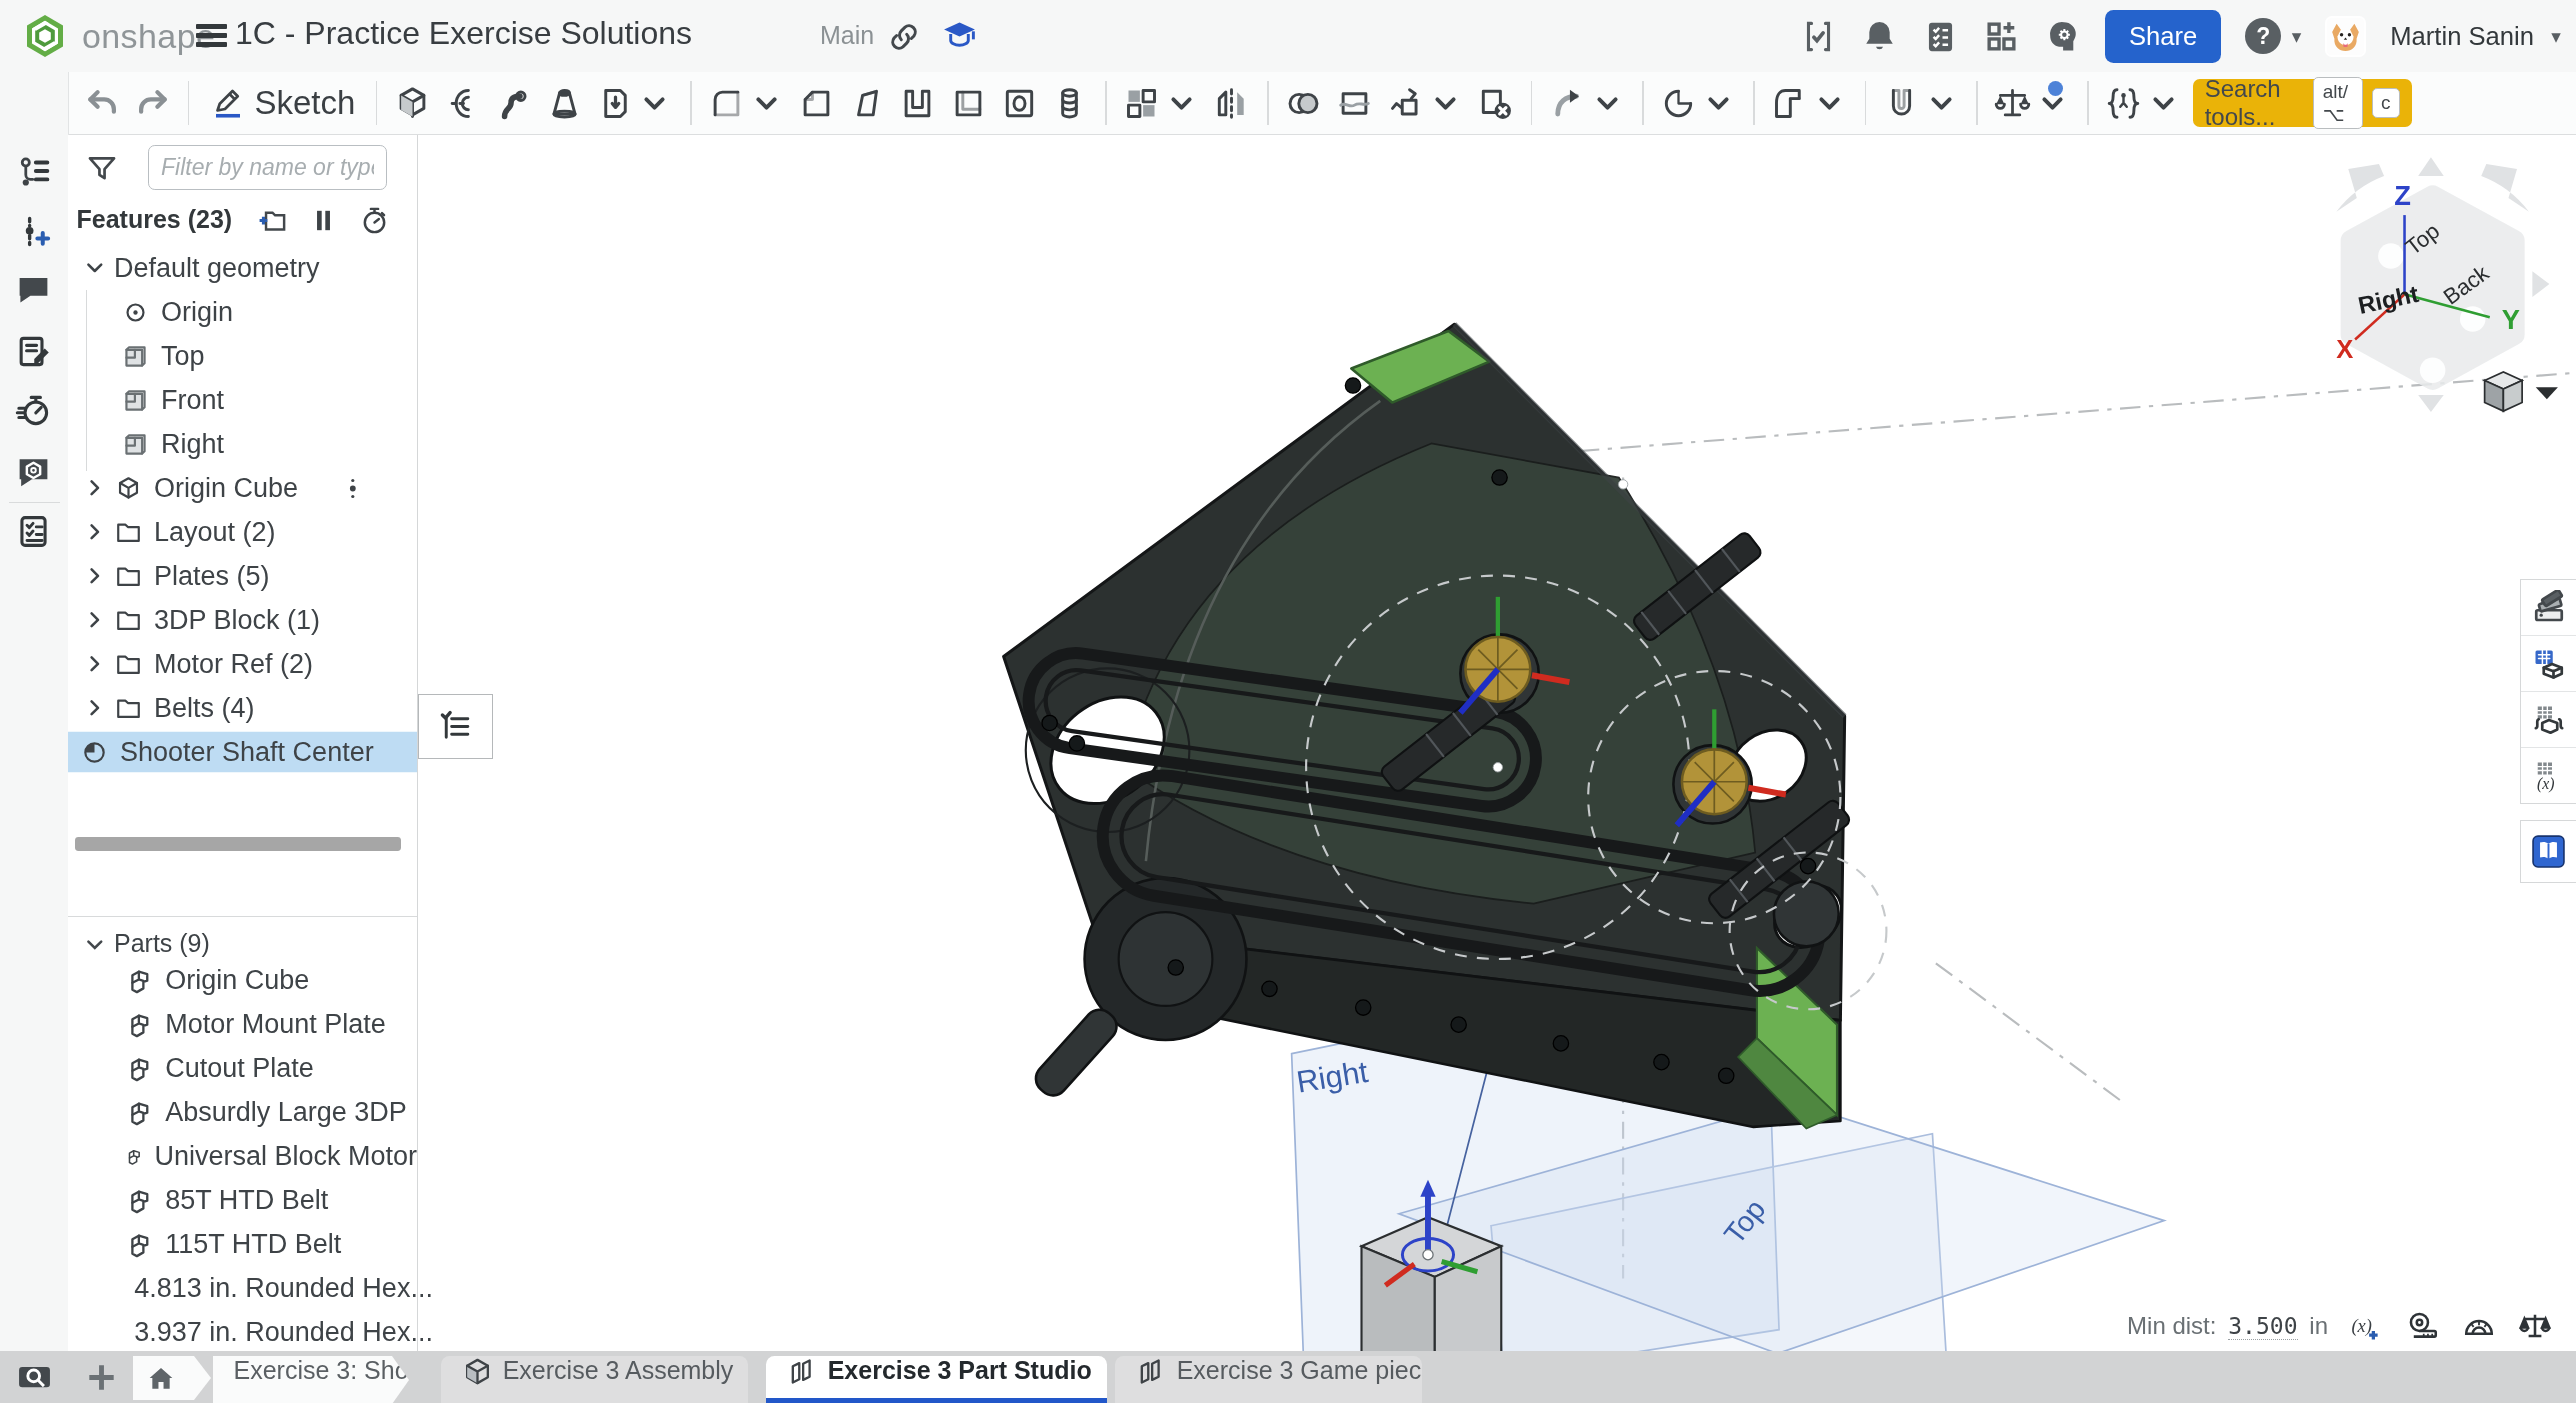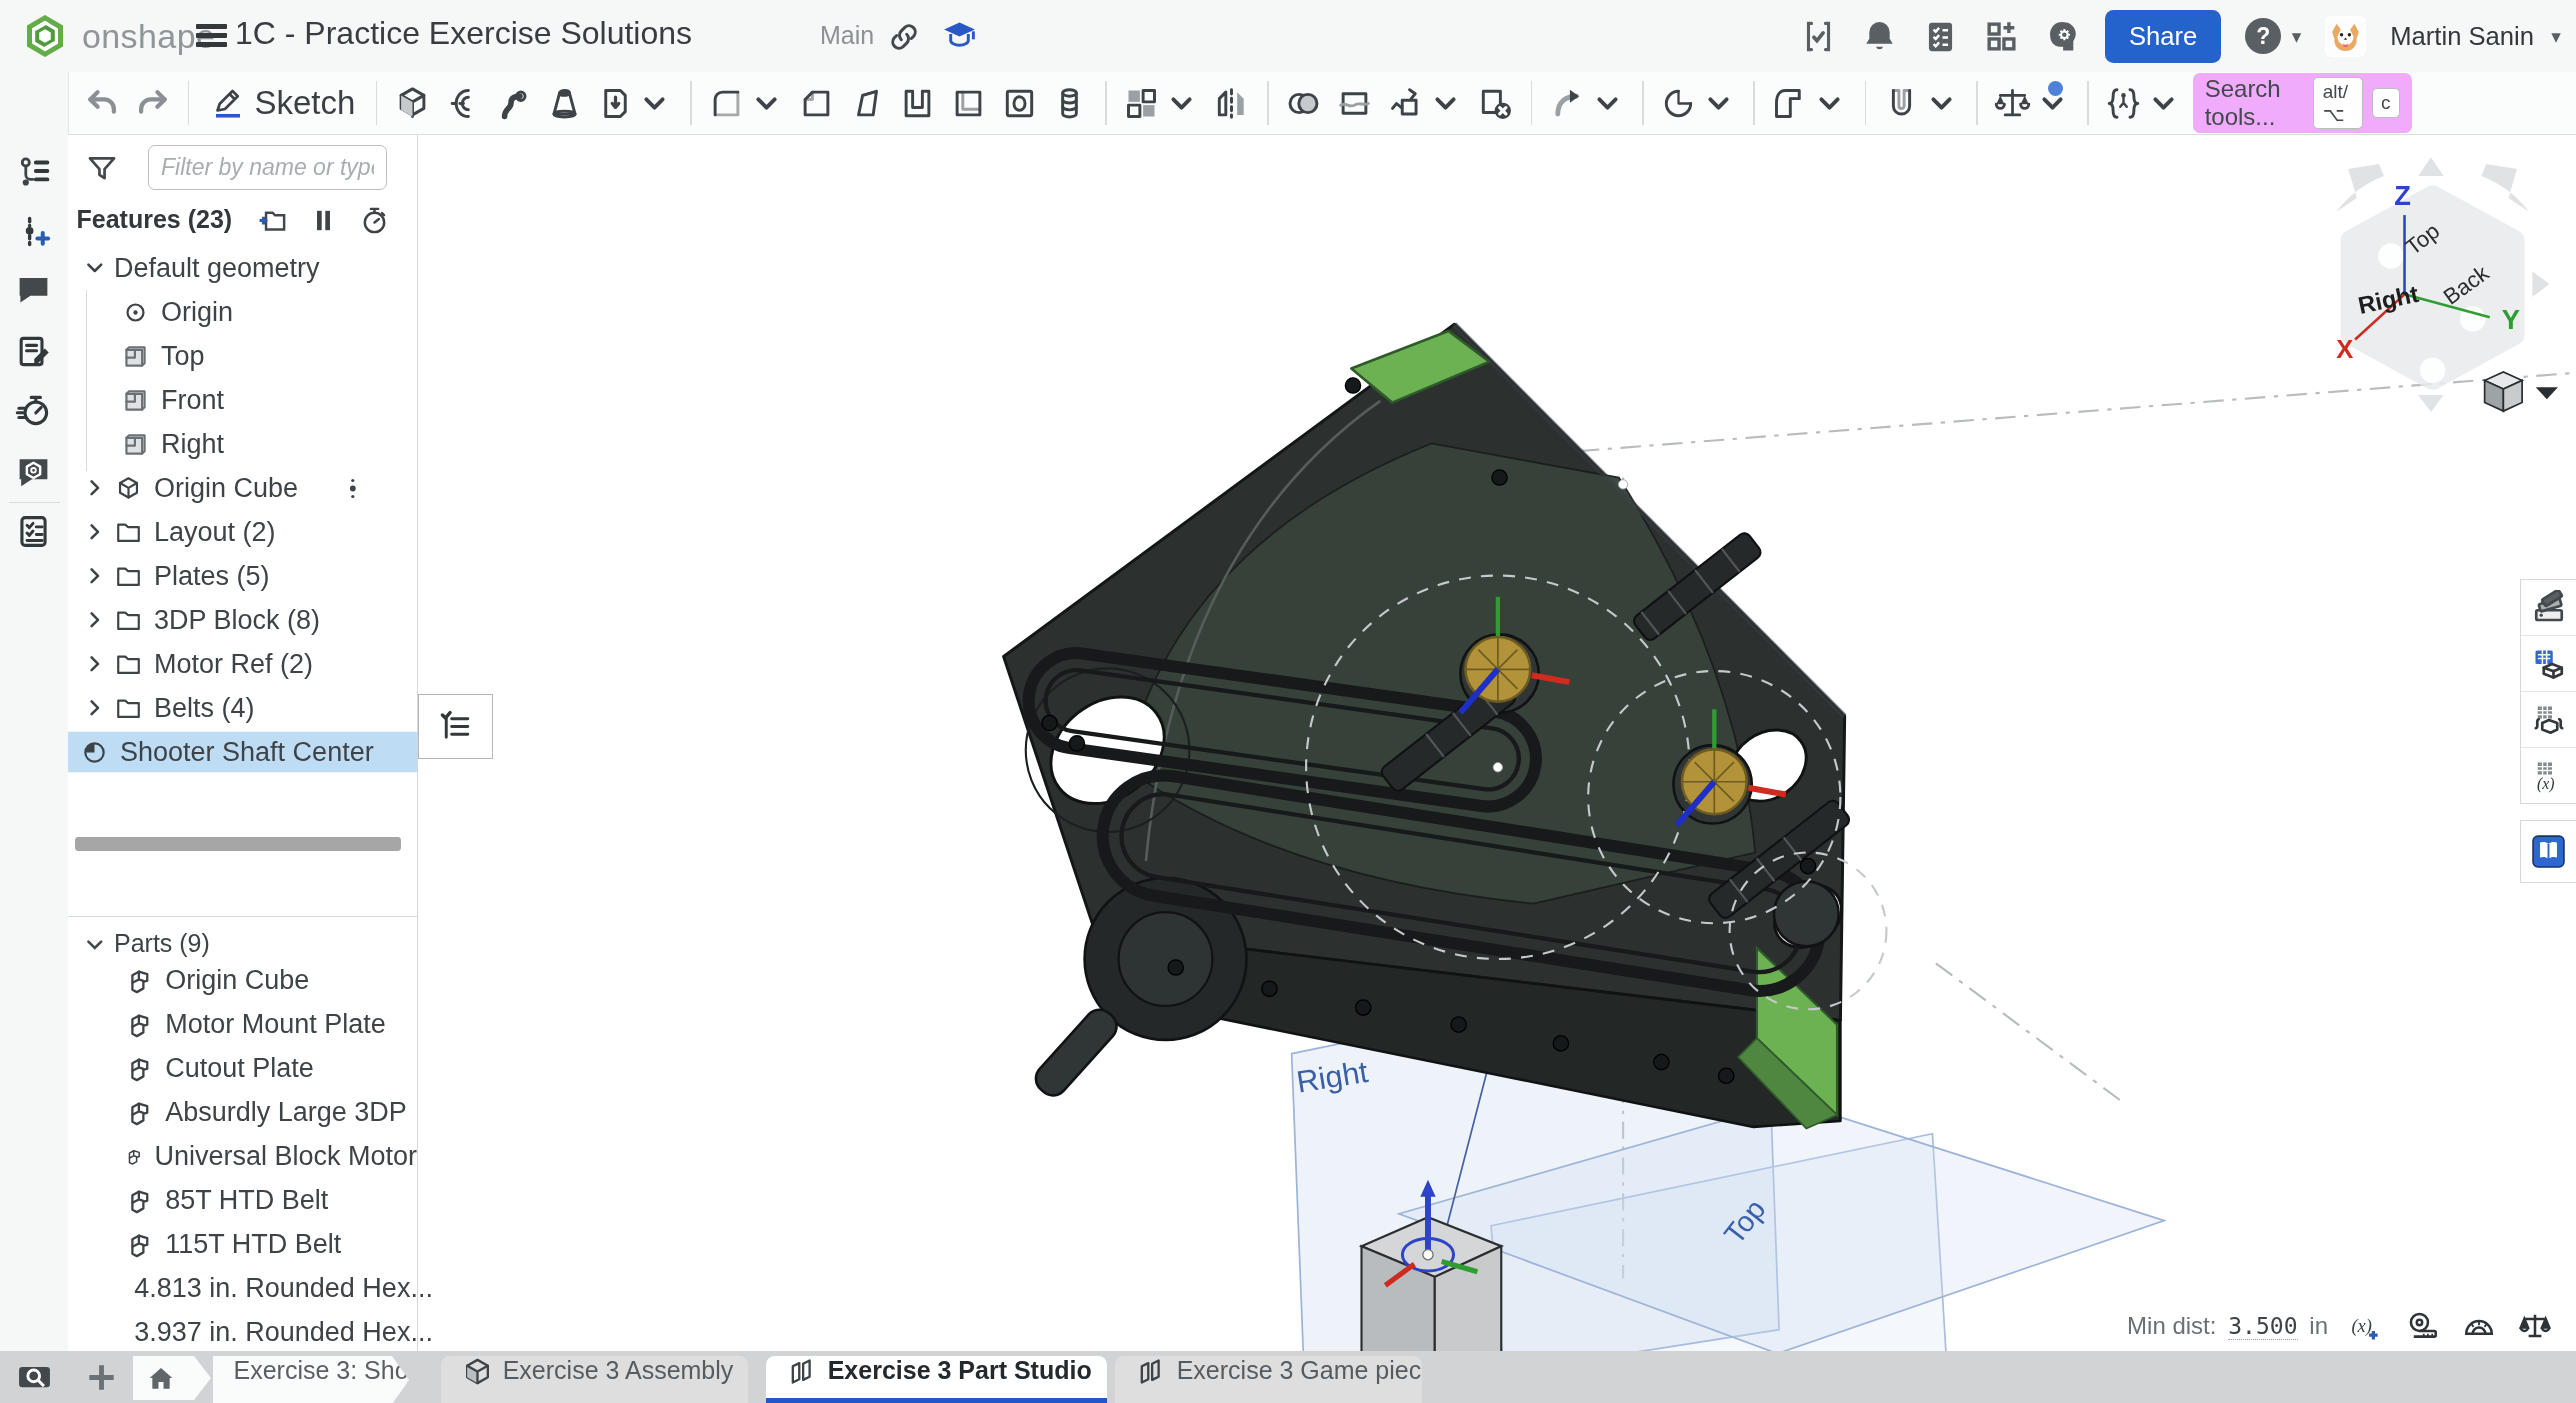--- a/index.html
+++ b/index.html
@@ -31,21 +31,21 @@
         border-bottom:0.9px solid #dcdedf;display:flex;align-items:center;gap:7.7px;padding-left:13.6px;box-sizing:border-box}
   .tbtn{background:none;border:none;padding:1.7px;width:43px;height:48px;display:flex;align-items:center;cursor:pointer;position:relative}
   .tbtn .ic{width:39px;height:39px}
   .tbtn.wide{width:auto}
   .tchev{width:17px;height:17px;margin-left:0.9px}
   .tsep{width:1.7px;height:44px;background:#d9dbdc;margin:0 6px;flex:none}
   #sketch-btn{display:flex;align-items:center;gap:8.5px;background:none;border:none;cursor:pointer;padding:0 6.8px}
   #sketch-btn .ic{width:36px;height:36px}
   #sketch-btn span.lbl{font-size:33px;color:#3a3f43;font-family:inherit}
   .badge{position:absolute;top:1.7px;right:10.2px;width:15.3px;height:15.3px;border-radius:50%;background:#4d82d8}
-  #searchbox{margin-left:auto;margin-right:164px;background:#f0abfc;border-radius:6.8px;height:60px;
+  #searchbox{margin-left:auto;margin-right:164px;background:#eab308;border-radius:6.8px;height:48px;
              display:flex;align-items:center;gap:8.5px;padding:0 12px;cursor:text}
   #searchbox .slabel{font-size:24px;color:#43484c}
   .kcap{border:1.7px solid #b9bdbf;background:#fff;border-radius:5.1px;font-size:19px;color:#43484c;padding:2.6px 8.5px}
   
   #lrail{position:absolute;left:0;top:72px;width:68px;height:1279px;background:#f6f7f7;border-right:0.9px solid #e2e4e5}
   .ric{position:absolute;left:15.3px;width:37px;height:37px;cursor:pointer}
   #rail-div{position:absolute;left:8.5px;top:430px;width:51px;height:0.9px;background:#d9dbdc}
   #lrail-bottom{position:absolute;left:0;top:1351px;width:68px;height:53px;background:#f1f2f2}
   
   #fpanel{position:absolute;left:68px;top:135px;width:350px;height:1216px;background:#fff;border-right:0.9px solid #d5d7d8;box-sizing:border-box}
@@ -692,21 +692,21 @@
           <span class="ic chv">
             <svg viewBox="0 0 24 24" fill="none" stroke="#3e4347" stroke-width="1.8" stroke-linecap="round" stroke-linejoin="round">
               <path d="M9 6l6 6-6 6" stroke-width="2.4"></path>
             </svg>
           </span>
           <span class="ic ti">
             <svg viewBox="0 0 24 24" fill="none" stroke="#3e4347" stroke-width="1.8" stroke-linecap="round" stroke-linejoin="round">
               <path d="M3.5 5.5h6l2 2h9v11.5h-17z"></path>
             </svg>
           </span>
-          <span class="tlabel">3DP Block (8)</span>
+          <span class="tlabel">3DP Block (1)</span>
         </div>
         <div class="trow lv0 ">
           <span class="ic chv">
             <svg viewBox="0 0 24 24" fill="none" stroke="#3e4347" stroke-width="1.8" stroke-linecap="round" stroke-linejoin="round">
               <path d="M9 6l6 6-6 6" stroke-width="2.4"></path>
             </svg>
           </span>
           <span class="ic ti">
             <svg viewBox="0 0 24 24" fill="none" stroke="#3e4347" stroke-width="1.8" stroke-linecap="round" stroke-linejoin="round">
               <path d="M3.5 5.5h6l2 2h9v11.5h-17z"></path>

